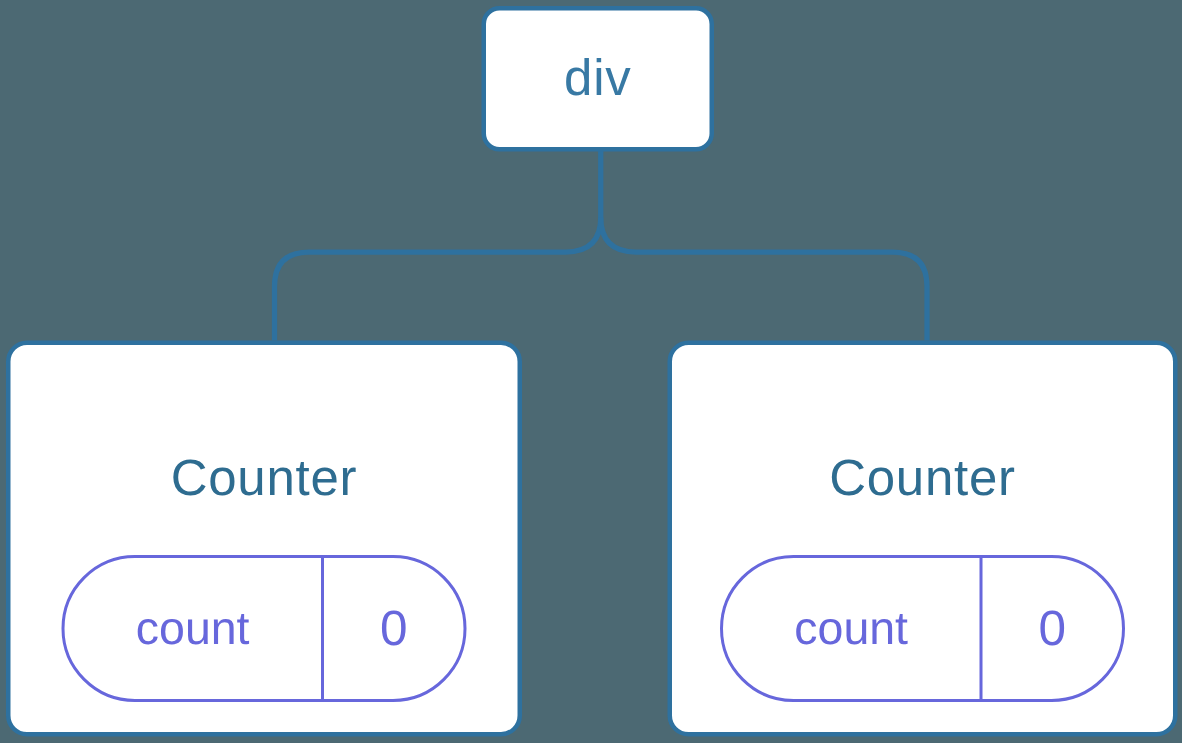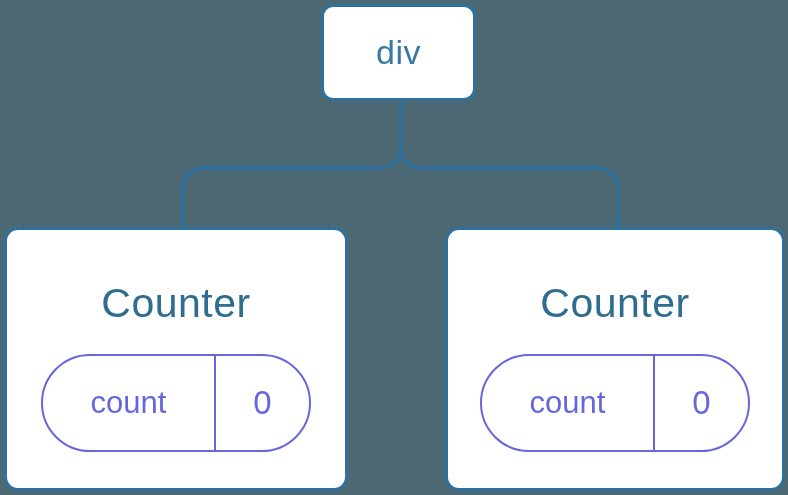--- a/index.html
+++ b/index.html
@@ -45,23 +45,23 @@
   .component-card {
     top: 227px;
     width: 344px; height: 264px;
     border-radius: 14px;
     display: flex; flex-direction: column; align-items: center;
   }
   .card-left  { left: 4px; }
   .card-right { left: 445px; width: 340px; }
 
   .card-title {
-    margin-top: 52px;
+    margin-top: 68px;
     line-height: 42px;
-    font-size: 41px;
+    font-size: 34px;
     font-weight: 500;
     color: var(--title-text);
     letter-spacing: 0.5px;
   }
 
   .state-pill {
     margin-top: 30px;
     width: 270px; height: 98px;
     border: 2px solid var(--state);
     border-radius: 49px;

